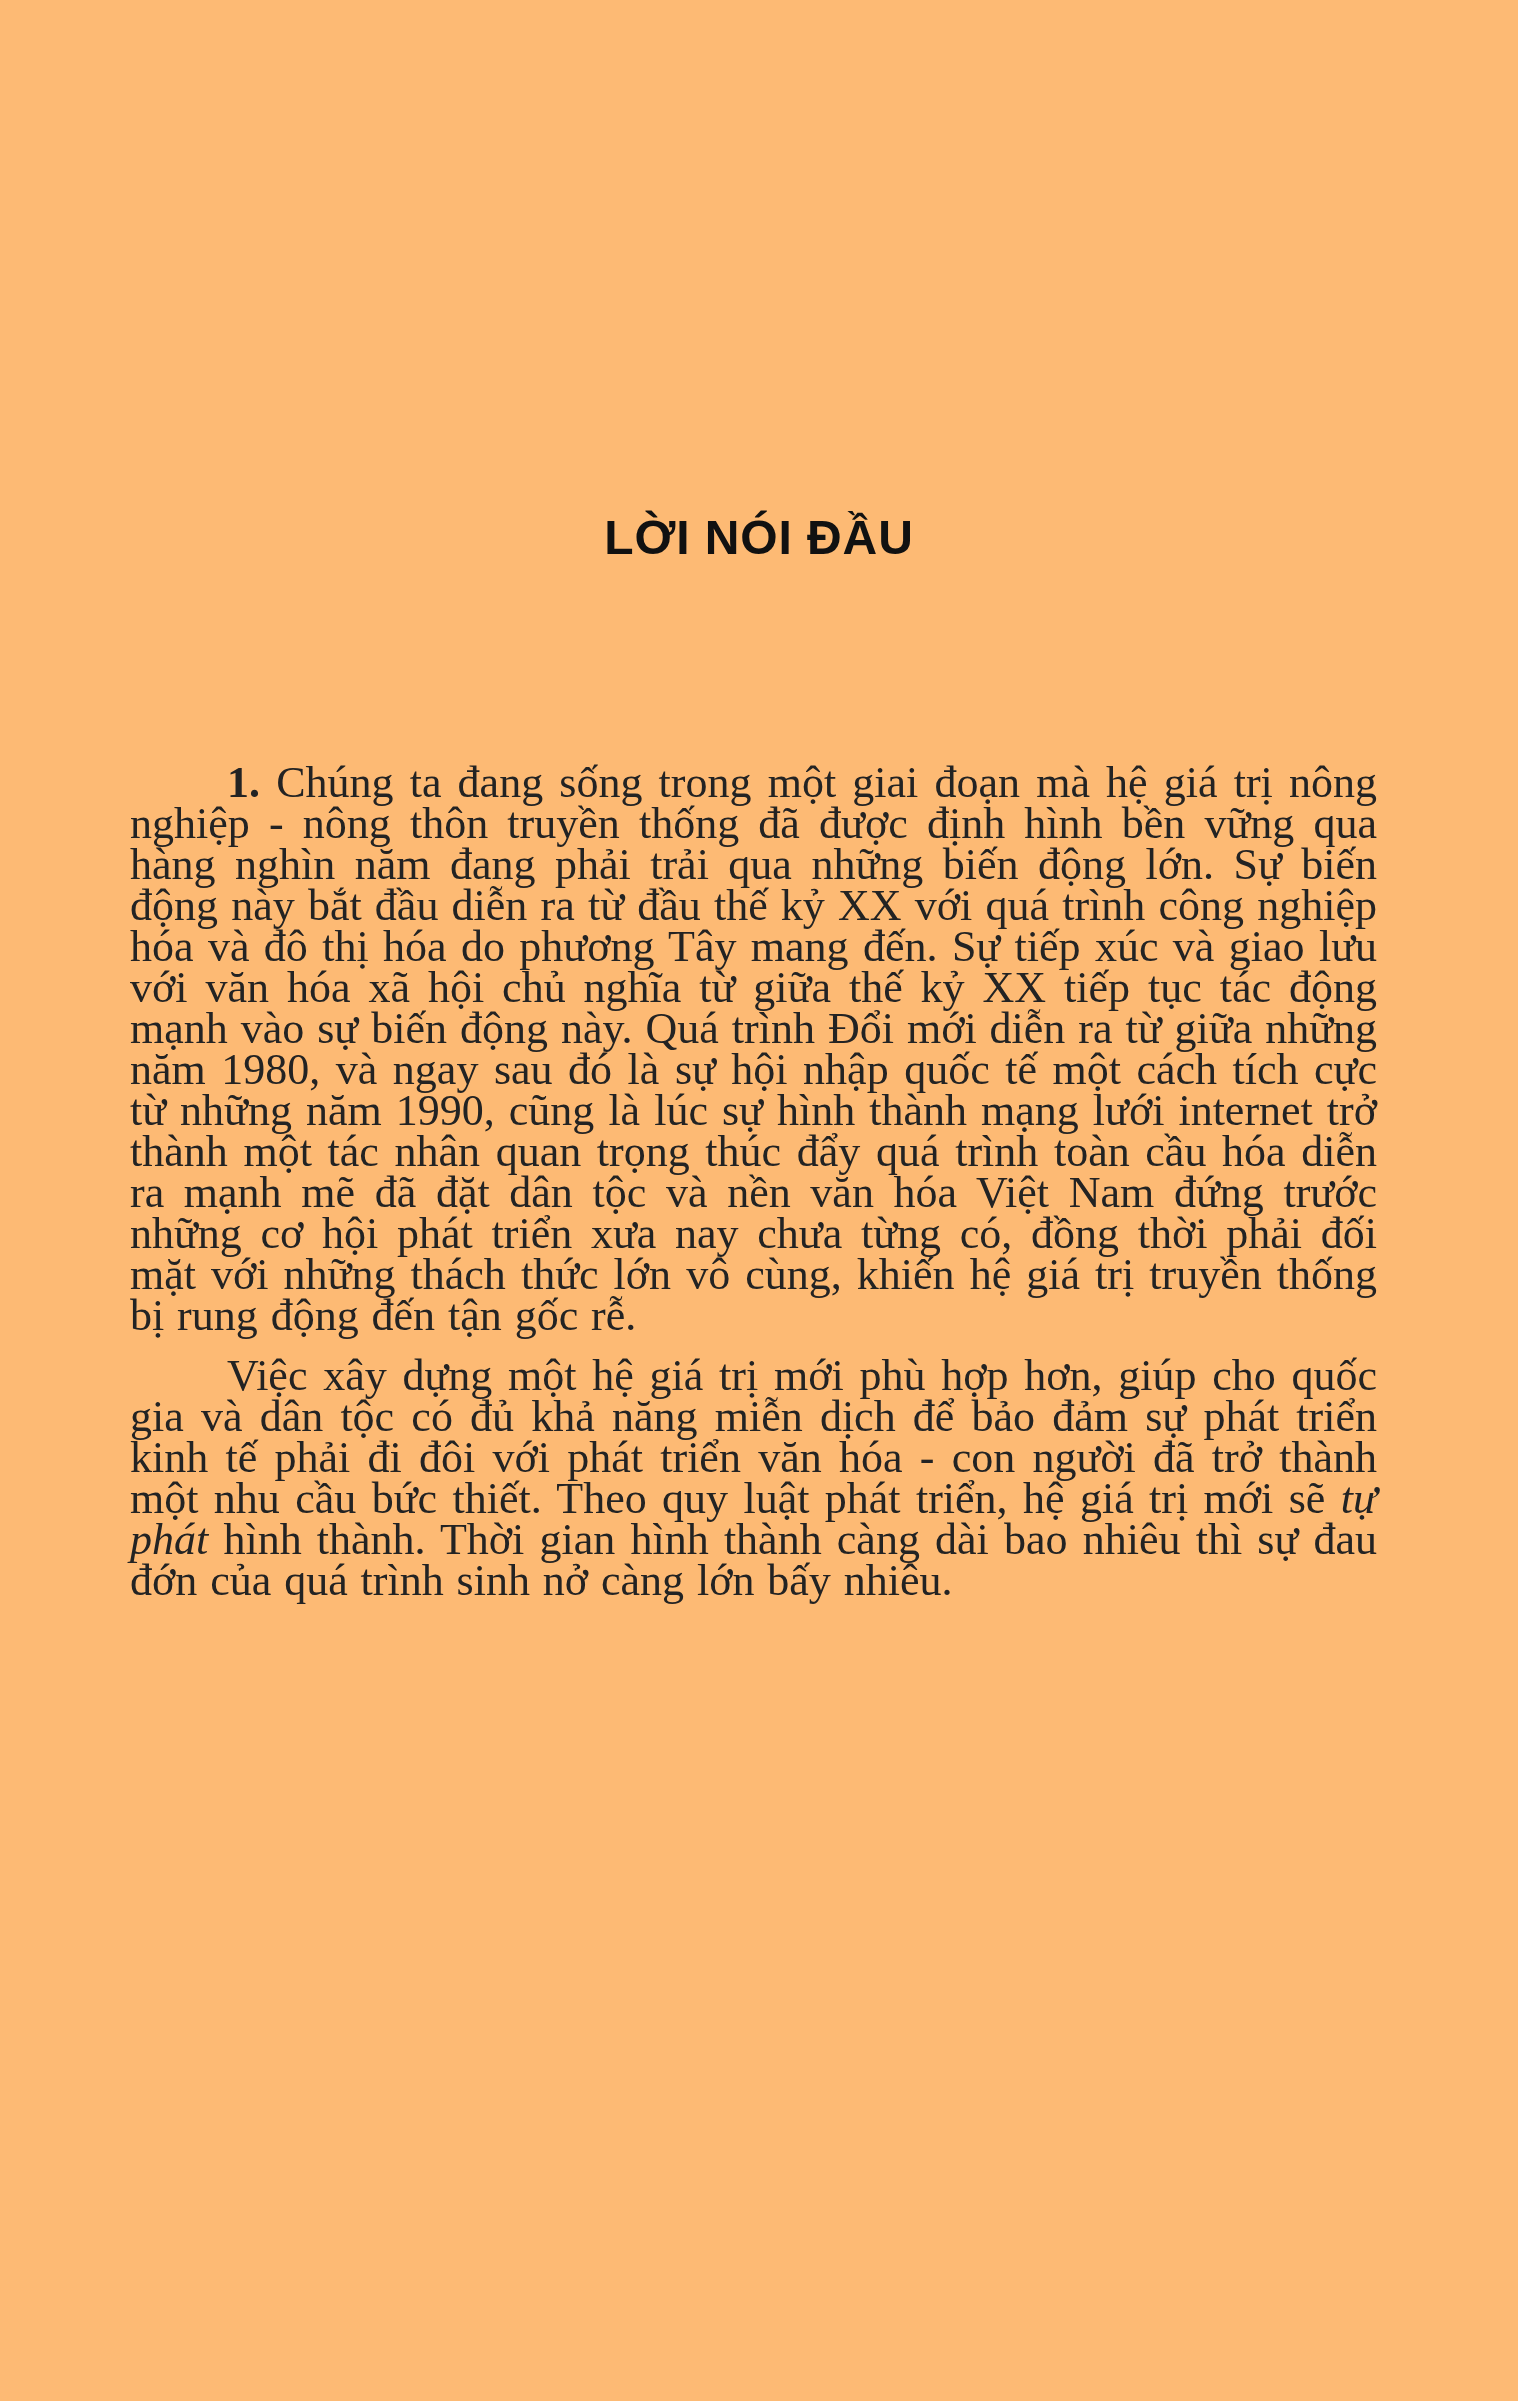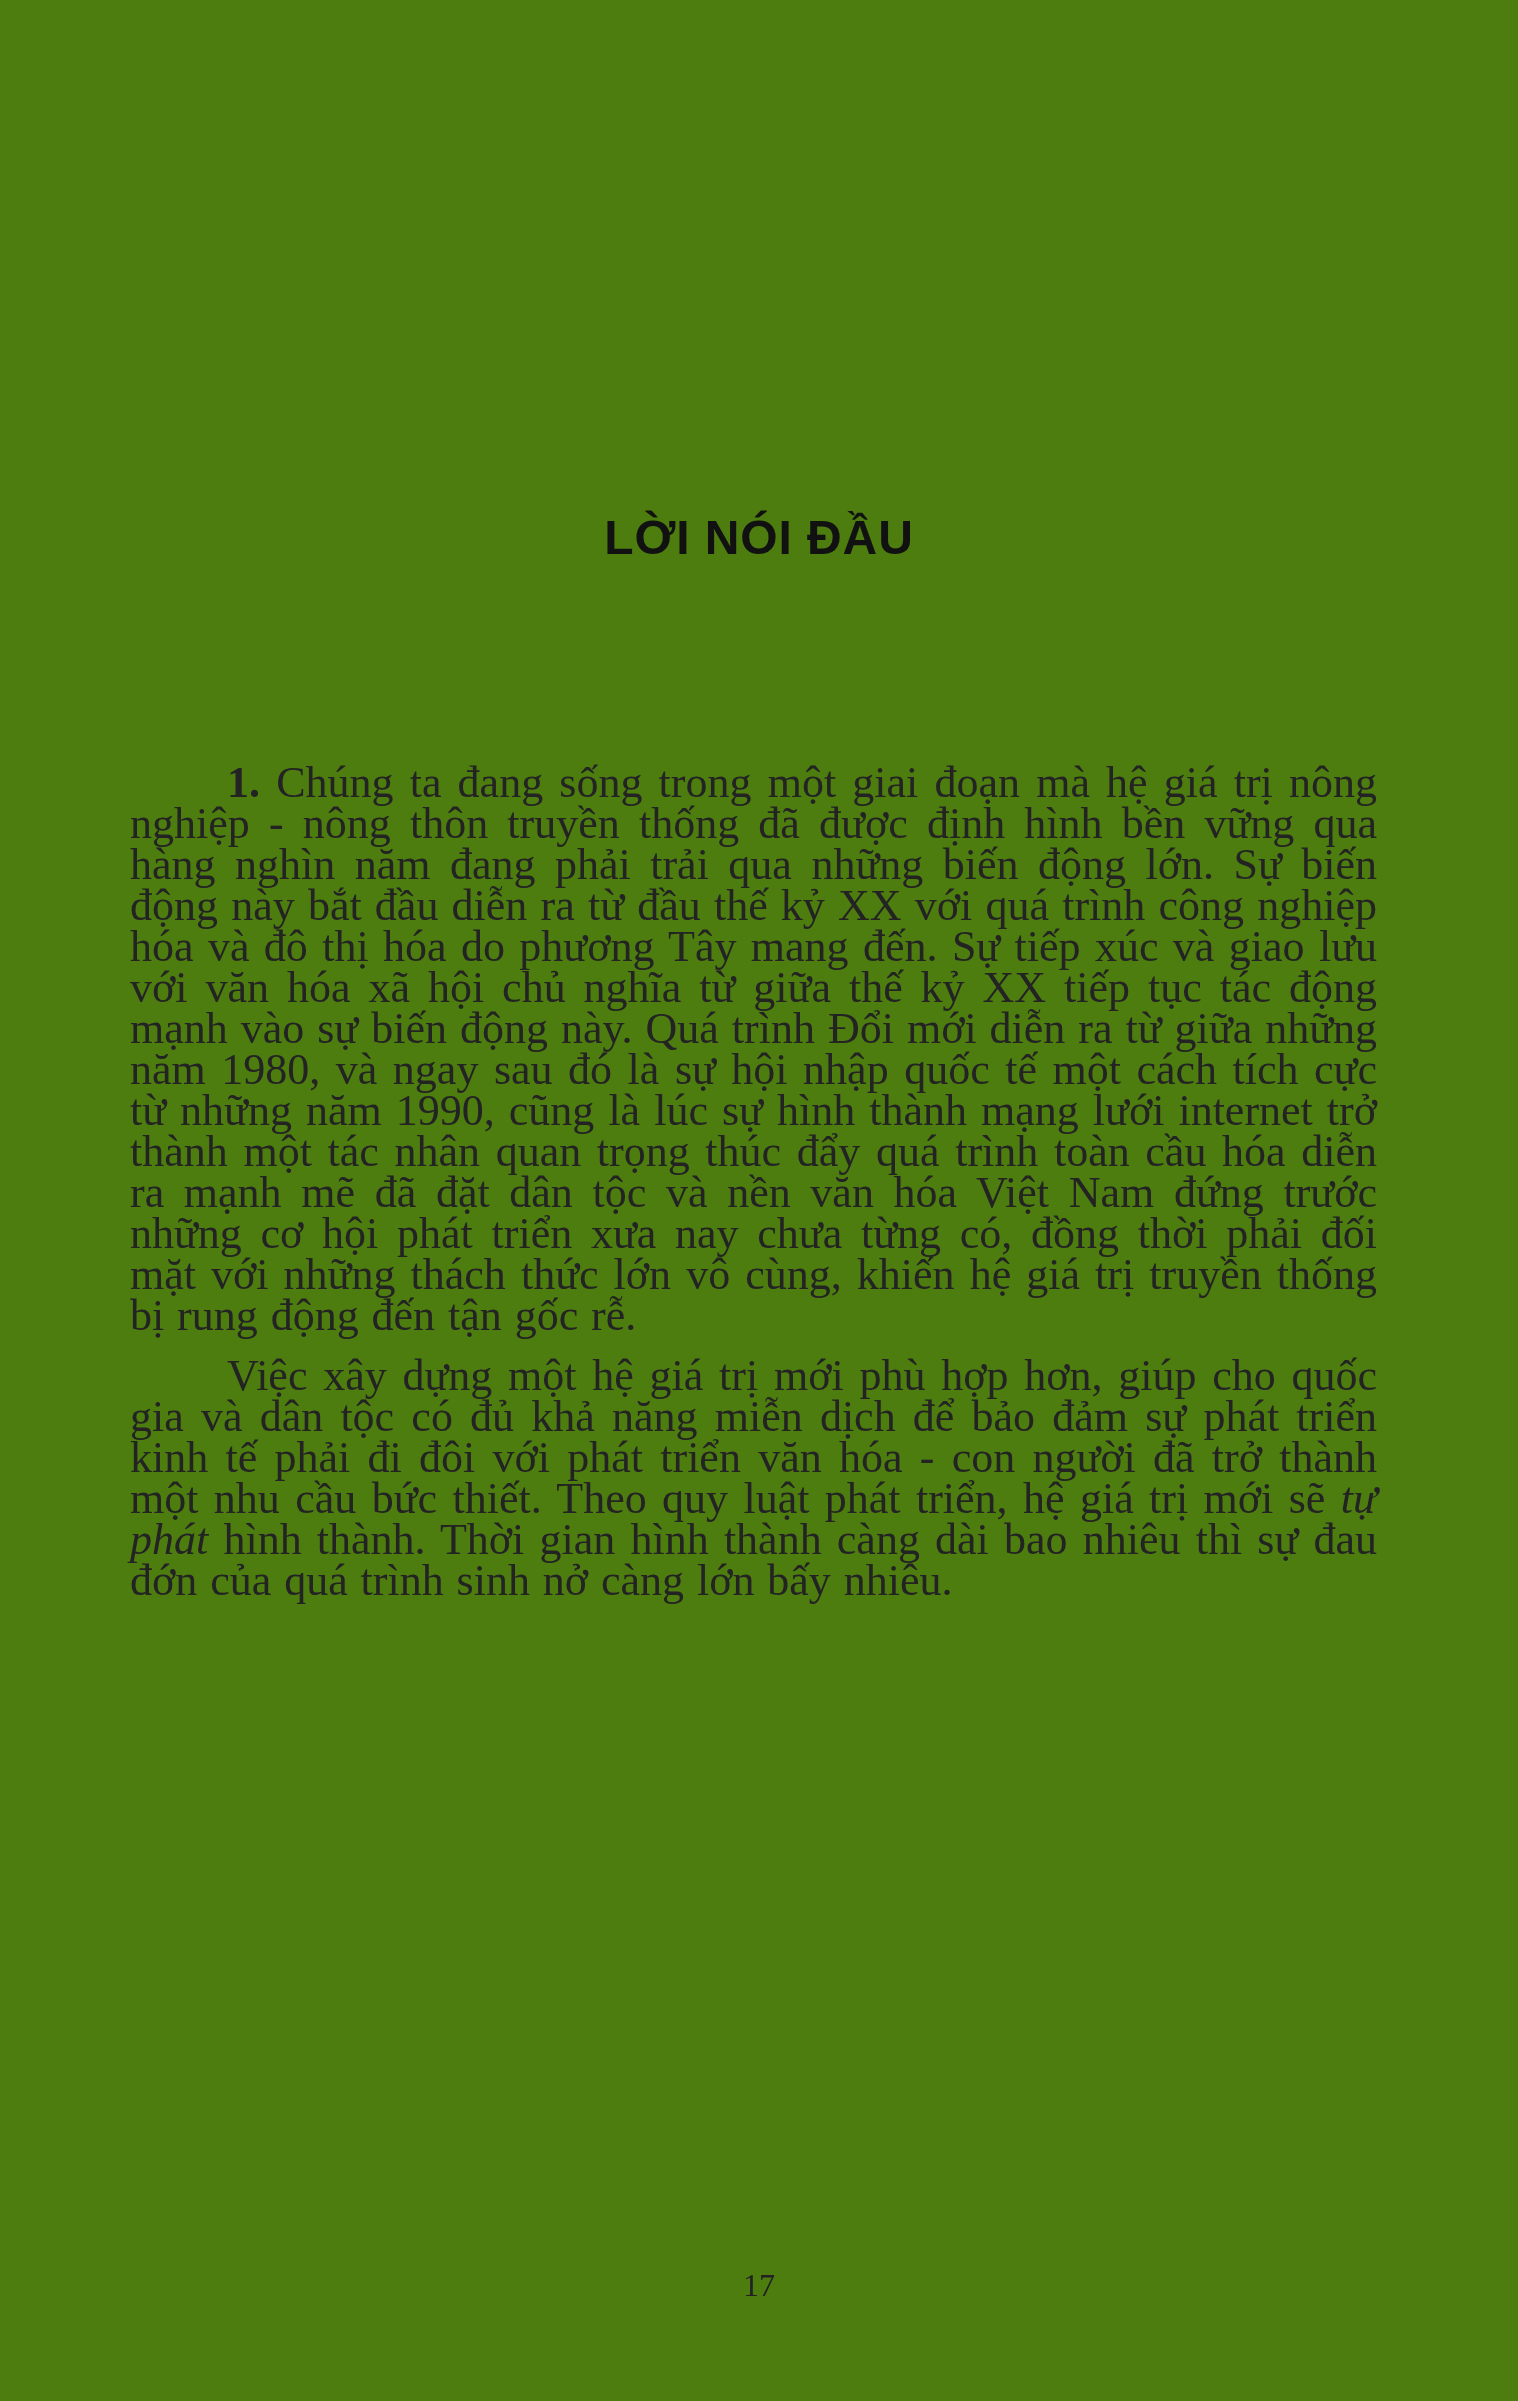--- a/index.html
+++ b/index.html
@@ -4,21 +4,21 @@
 <style>
   html, body {
     margin: 0;
     padding: 0;
     background: #ffffff;
   }
   .page {
     position: relative;
     width: 1518px;
     height: 2401px;
-    background: #4d7c0f;
+    background: #fdba74;
     font-family: "Liberation Serif", serif;
     color: #1c1c1c;
     overflow: hidden;
     box-sizing: border-box;
   }
   .chapter-title {
     padding-top: 478px;
     text-align: center;
     font-family: "Liberation Sans", sans-serif;
     font-weight: bold;
@@ -65,16 +65,15 @@
   <h1 class="chapter-title">LỜI NÓI ĐẦU</h1>
 
   <div class="body-text">
 
     <p class="para"><strong>1.</strong><span> Chúng ta đang sống trong một giai đoạn mà hệ giá trị nông nghiệp - nông thôn truyền thống đã được định hình bền vững qua hàng nghìn năm đang phải trải qua những biến động lớn. Sự biến động này bắt đầu diễn ra từ đầu thế kỷ XX với quá trình công nghiệp hóa và đô thị hóa do phương Tây mang đến. Sự tiếp xúc và giao lưu với văn hóa xã hội chủ nghĩa từ giữa thế kỷ XX tiếp tục tác động mạnh vào sự biến động này. Quá trình Đổi mới diễn ra từ giữa những năm 1980, và ngay sau đó là sự hội nhập quốc tế một cách tích cực từ những năm 1990, cũng là lúc sự hình thành mạng lưới internet trở thành một tác nhân quan trọng thúc đẩy quá trình toàn cầu hóa diễn ra mạnh mẽ đã đặt dân tộc và nền văn hóa Việt Nam đứng trước những cơ hội phát triển xưa nay chưa từng có, đồng thời phải đối mặt với những thách thức lớn vô cùng, khiến hệ giá trị truyền thống bị rung động đến tận gốc rễ.</span></p>
 
     <p class="para"><span>Việc xây dựng một hệ giá trị mới phù hợp hơn, giúp cho quốc gia và dân tộc có đủ khả năng miễn dịch để bảo đảm sự phát triển kinh tế phải đi đôi với phát triển văn hóa - con người đã trở thành một nhu cầu bức thiết. Theo quy luật phát triển, hệ giá trị mới sẽ </span><em>tự phát</em><span> hình thành. Thời gian hình thành càng dài bao nhiêu thì sự đau đớn của quá trình sinh nở càng lớn bấy nhiêu.</span></p>
 
   </div>
 
-  <div class="page-number">17</div>
 
 </div>
 
 
 </body></html>

